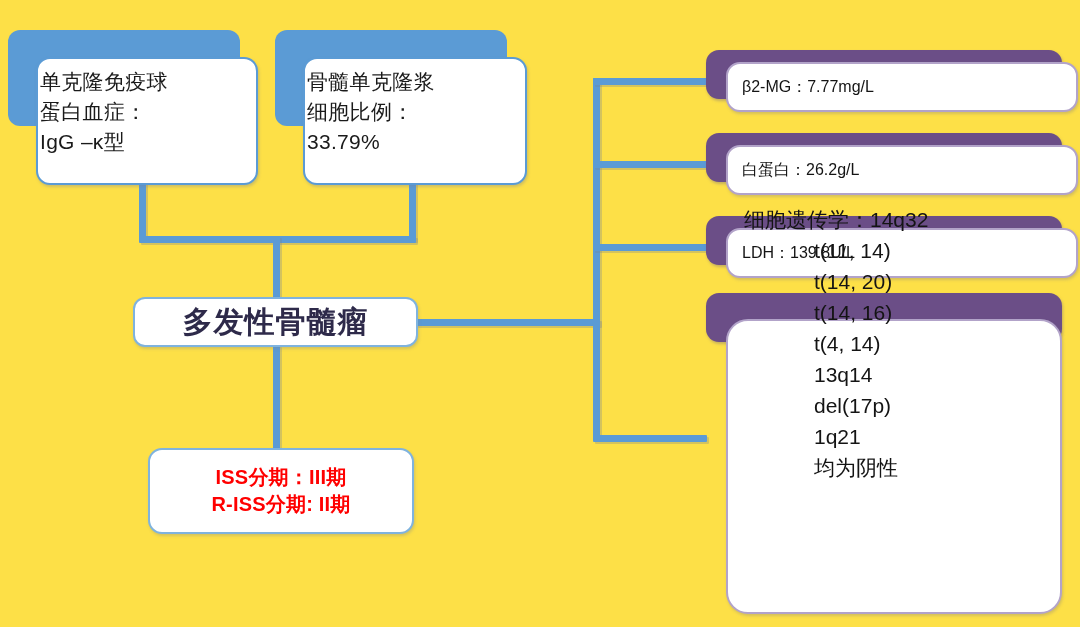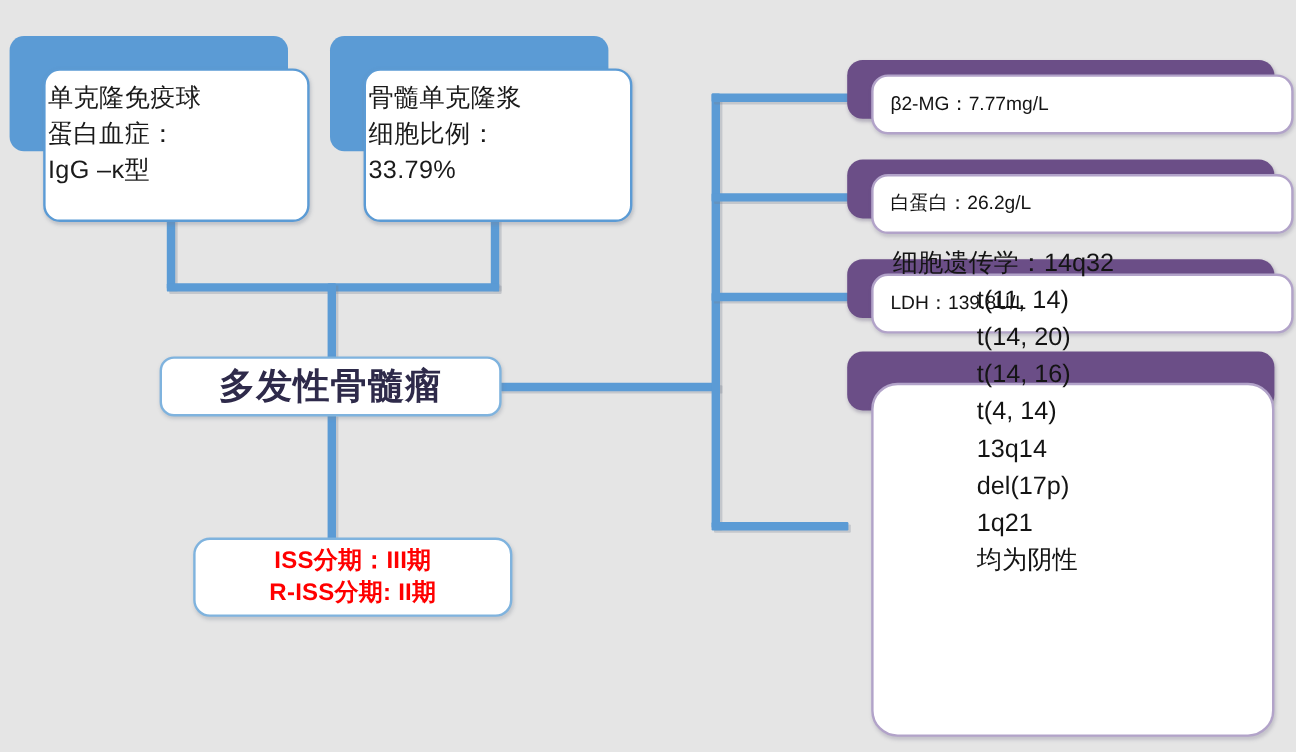--- a/index.html
+++ b/index.html
@@ -8,21 +8,21 @@
     padding: 0;
     background: #ffffff;
   }
   body {
     font-family: "Liberation Sans", "DejaVu Sans", sans-serif;
   }
   #canvas {
     position: relative;
     width: 1080px;
     height: 627px;
-    background: #e5e5e5;
+    background: #fde047;
     overflow: hidden;
   }
 
   
   .conn {
     position: absolute;
     background: #5B9BD5;
     border-radius: 1px;
   }
   .conn-shadow {
@@ -196,21 +196,21 @@
     <div class="body" style="left:28px; top:27px; width:224px; height:128px;"></div>
     <div class="txt" style="left:32px; top:37px; width:218px;">骨髓单克隆浆
 细胞比例：
 33.79%</div>
   </div>
 
   <div class="centernode" style="left:133px; top:297px; width:285px; height:50px;">
     <span class="label">多发性骨髓瘤</span>
   </div>
 
-  <div class="issnode" style="left:148px; top:448px; width:266px; height:66px;margin-left:13px;">
+  <div class="issnode" style="left:148px; top:448px; width:266px; height:86px;">
     <span class="line">ISS分期：III期</span>
     <span class="line">R-ISS分期: II期</span>
   </div>
 
   <div class="labcard" style="left:706px; top:50px; width:374px; height:63px;">
     <div class="shade" style="left:0; top:0; width:356px; height:49px;"></div>
     <div class="body" style="left:20px; top:12px; width:352px; height:50px;"></div>
     <div class="txt" style="left:36px; top:37px;">β2-MG：7.77mg/L</div>
   </div>
 

